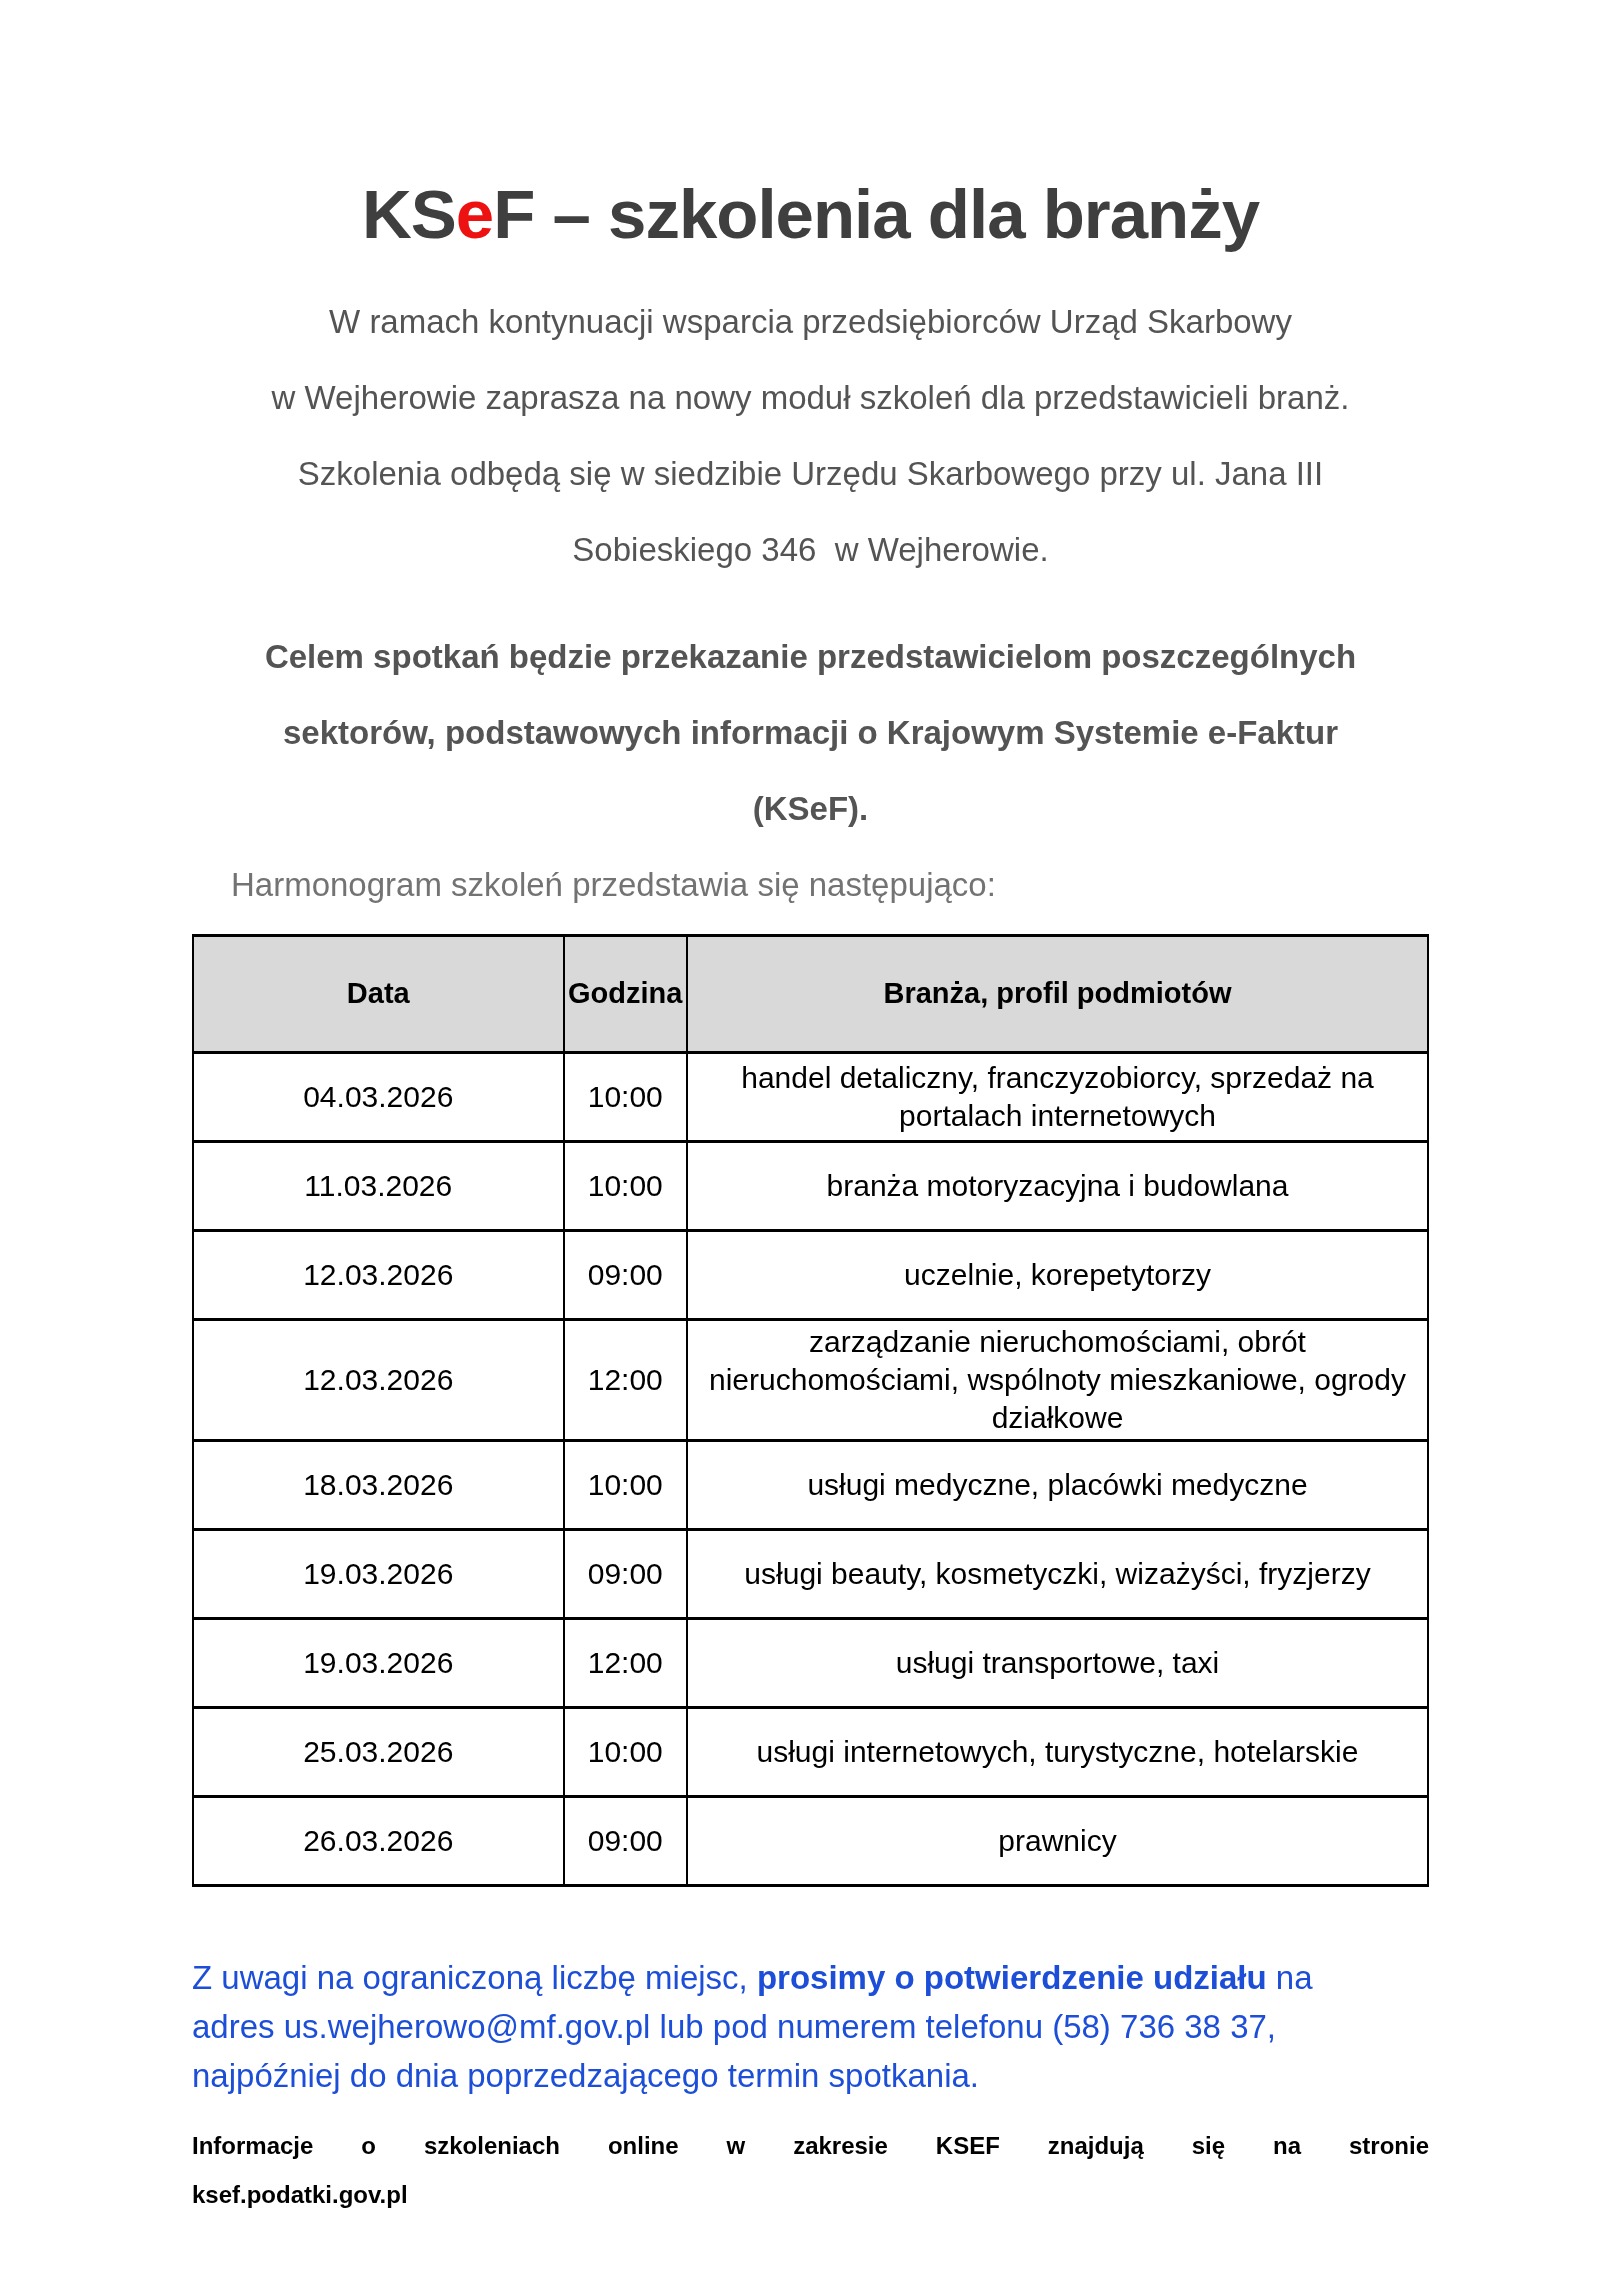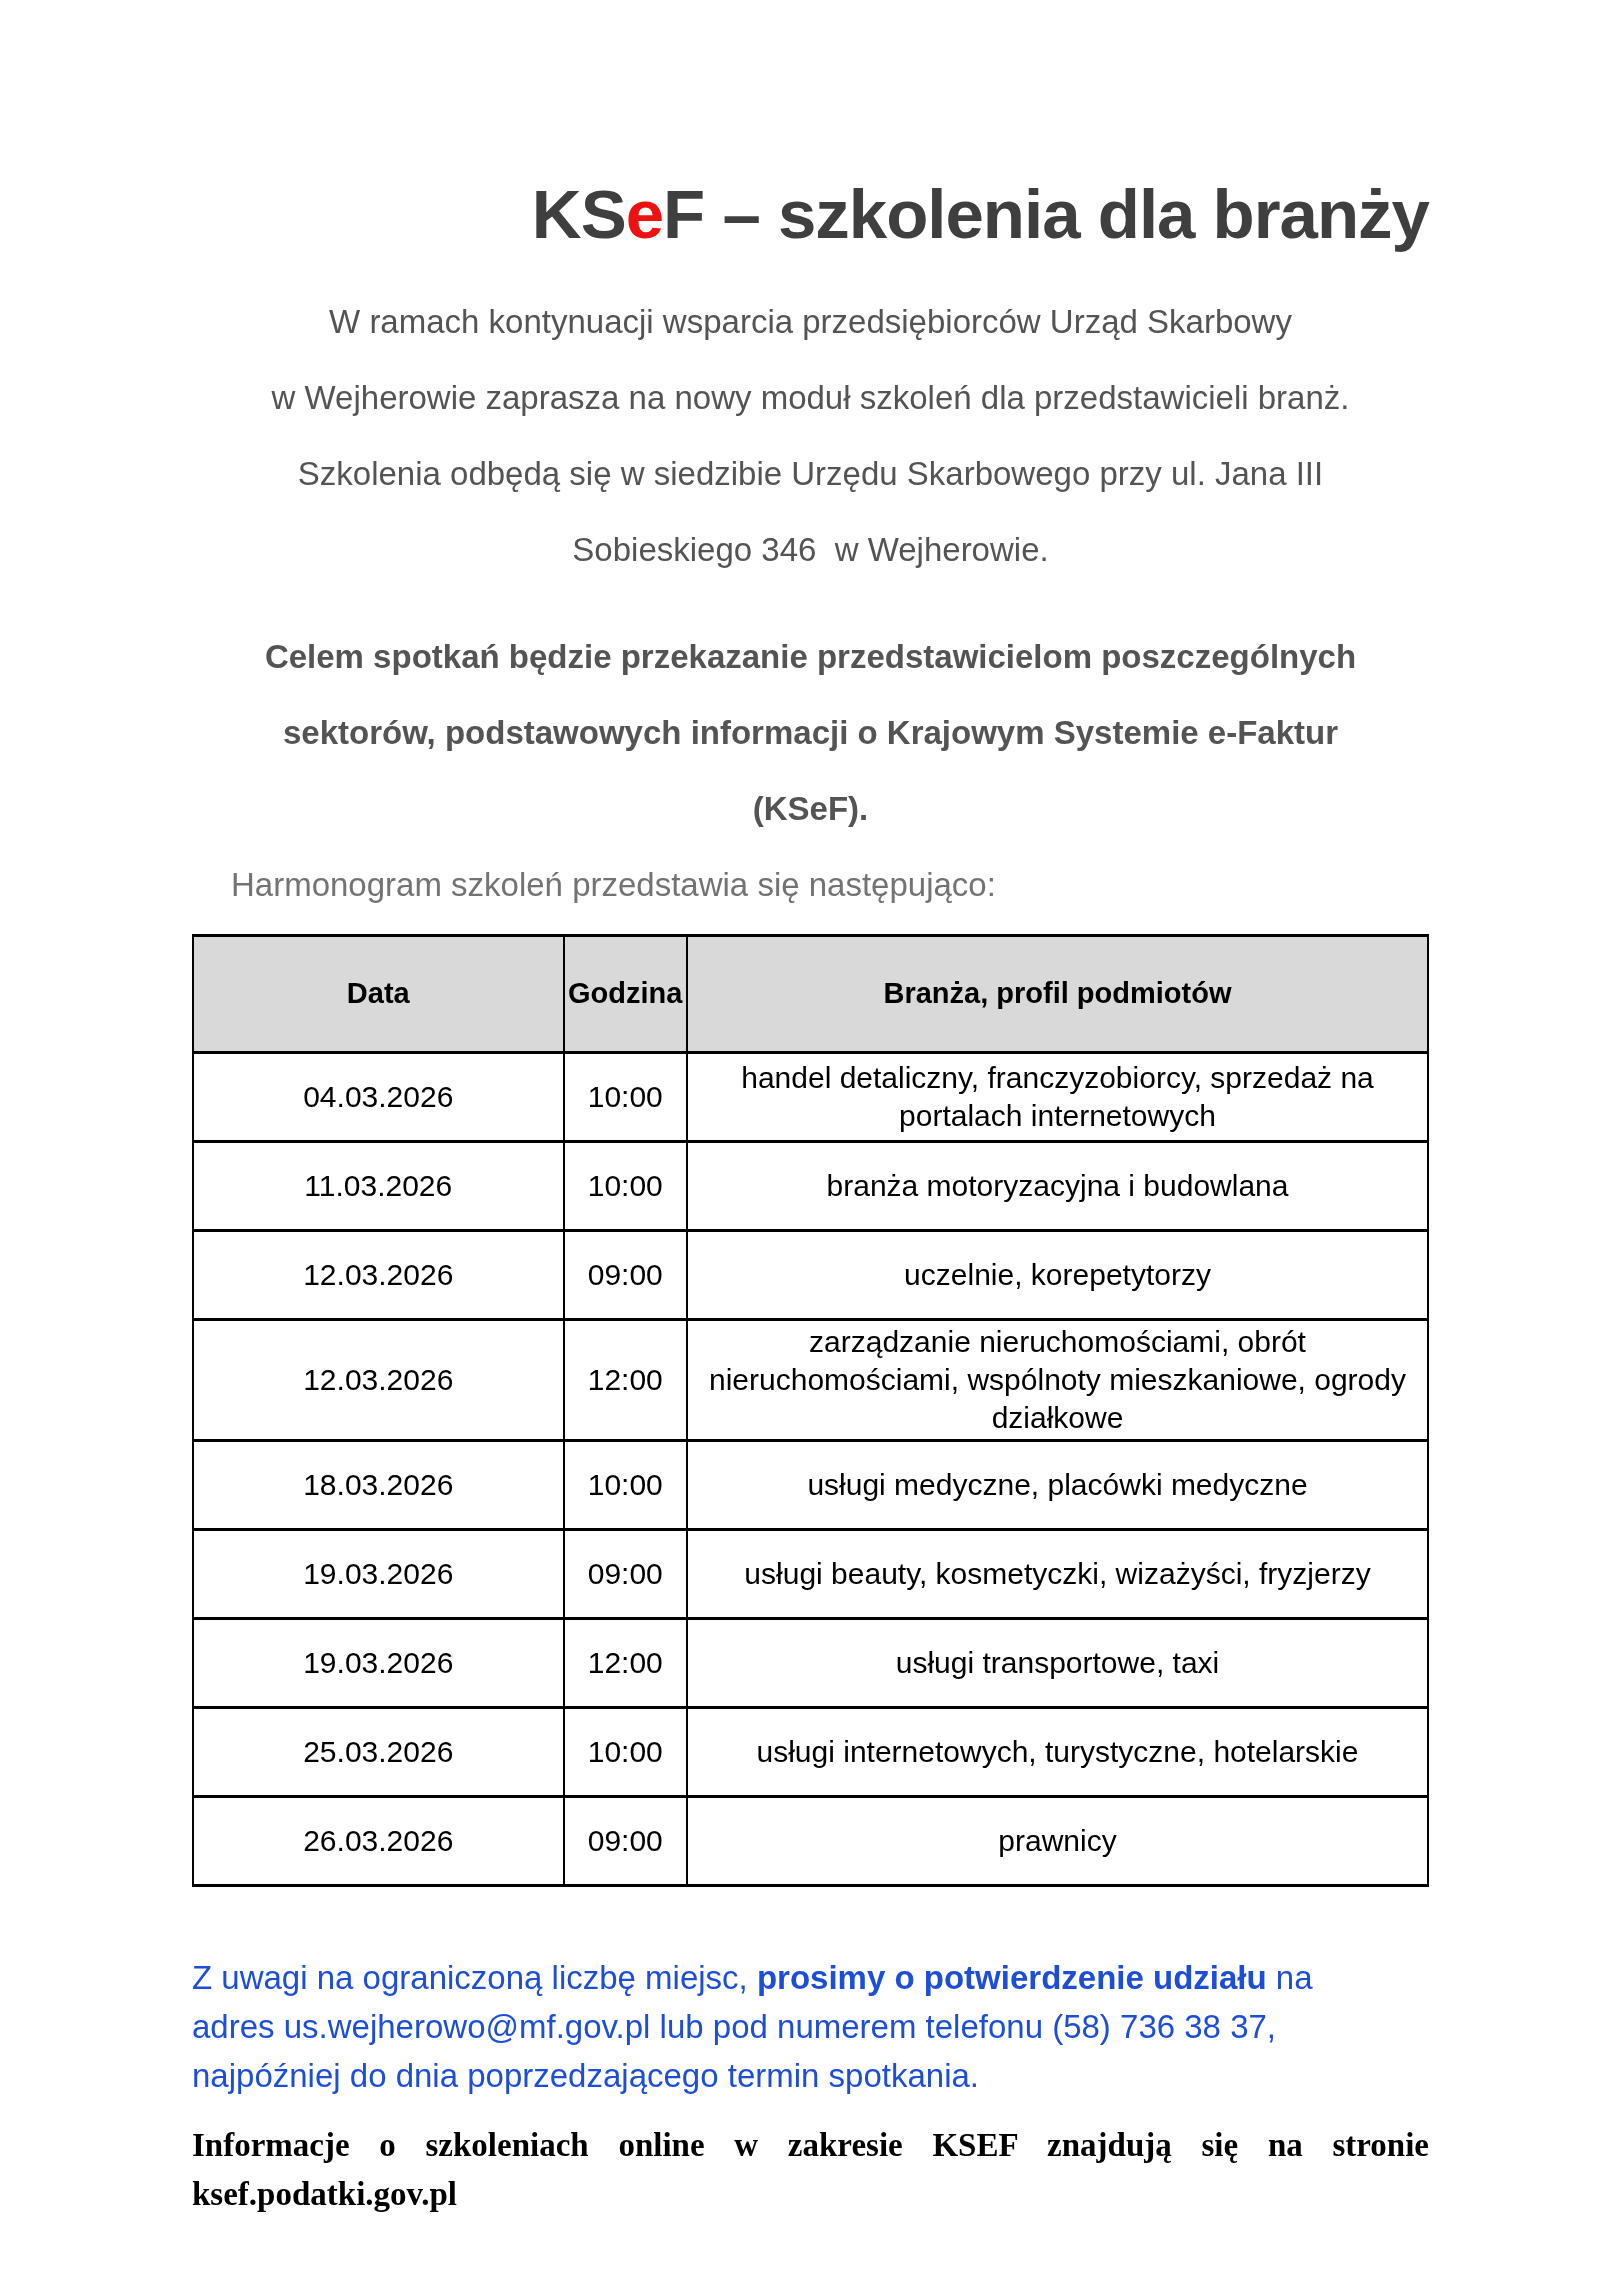--- a/index.html
+++ b/index.html
@@ -8,21 +8,21 @@
     width:1621px; height:2293px;
     box-sizing:border-box;
     padding:174px 192px 0 192px;
     background:#ffffff;
     font-family:"Liberation Sans", sans-serif;
     color:#545454;
     overflow:hidden;
   }
   .doc-title {
     margin:0 0 27.4px 0;
-    text-align:right;
+    text-align:center;
     font-size:69px;
     font-weight:bold;
     color:#3f3f3f;
     letter-spacing:-1px;
     line-height:1.2;
   }
   .doc-title .accent { color:#ee1111; }
   .line {
     font-size:33px;
     line-height:76px;
@@ -78,24 +78,23 @@
     line-height:49px;
     white-space:pre-wrap;
   }
   .closing .bold { font-weight:bold; }
   .footer-note {
     margin-top:21.6px;
     color:#000000;
     font-weight:bold;
   }
   .footer-note .fline {
-    font-size:33px;
+    font-size:24px;
     line-height:49px;
     white-space:pre-wrap;
-    font-family:Liberation Serif, serif;
   }
   .footer-note .justified {
     white-space:normal;
     text-align:justify;
     text-align-last:justify;
   }
 </style>
 </head>
 <body>
 

